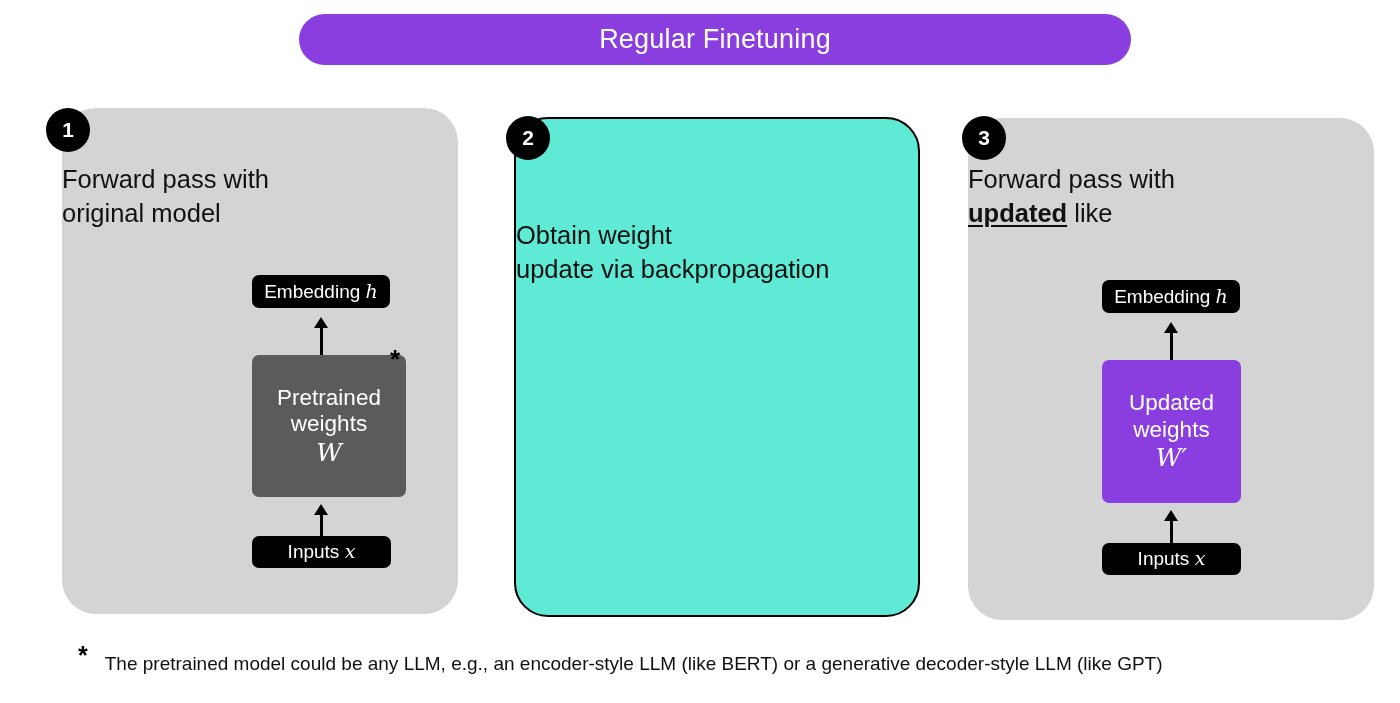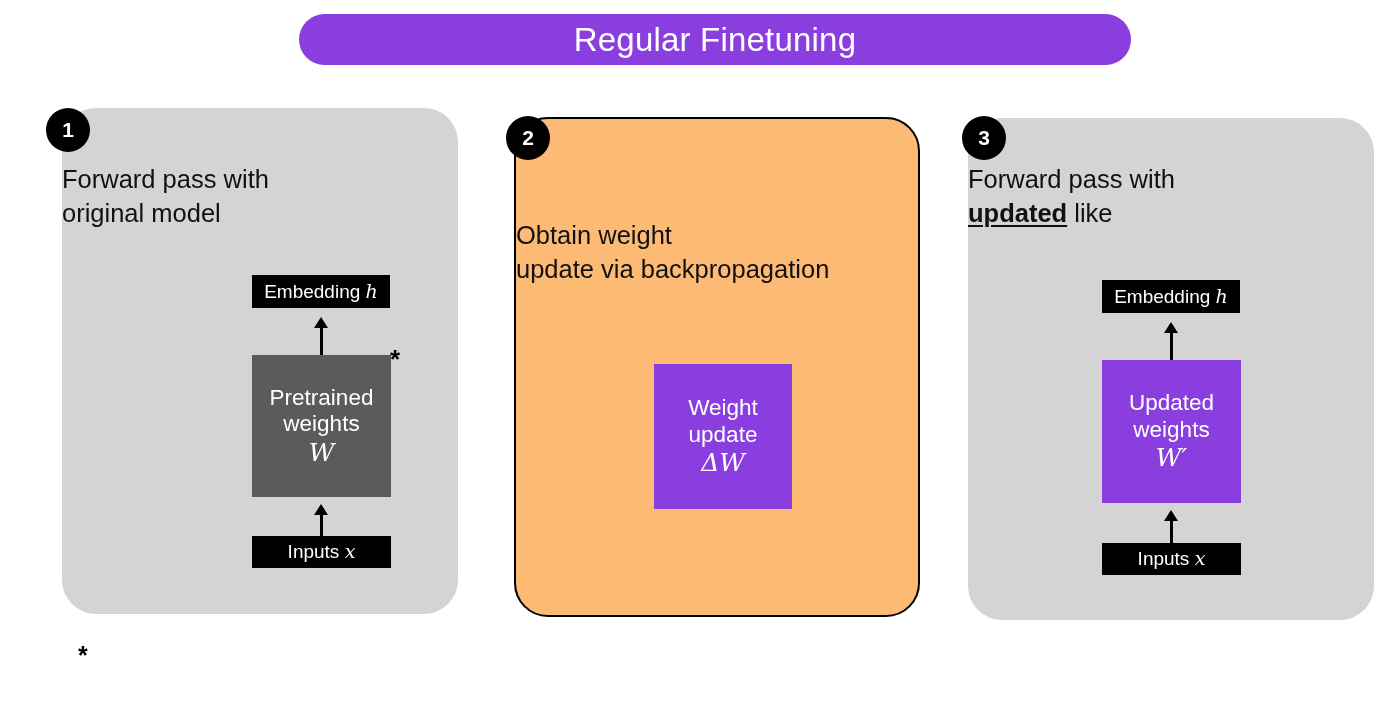--- a/index.html
+++ b/index.html
@@ -25,35 +25,35 @@
     width: 832px;
     height: 51px;
     background: #8a3ee0;
     border-radius: 26px;
     display: flex;
     align-items: center;
     justify-content: center;
   }
   #title-banner .title-text {
     color: #ffffff;
-    font-size: 33px;
+    font-size: 27px;
     font-weight: 400;
     letter-spacing: .2px;
     line-height: 1;
   }
 
   
   .panel {
     position: absolute;
     border-radius: 34px;
     box-sizing: border-box;
   }
   .panel.grey { background: #d4d4d4; }
   .panel.white {
-    background: #fdba74;
+    background: #5eead4;
     border: 2.5px solid #000000;
   }
 
   #panel-1 { left: 62px;  top: 108px; width: 396px; height: 506px; }
   #panel-2 { left: 514px; top: 117px; width: 406px; height: 500px; }
   #panel-3 { left: 968px; top: 118px; width: 406px; height: 502px; }
 
   
   .step-badge {
     position: absolute;
@@ -95,20 +95,21 @@
 
   
   .flow-box {
     position: absolute;
     box-sizing: border-box;
     display: flex;
     flex-direction: column;
     align-items: center;
     justify-content: center;
     text-align: center;
+    border-radius: 7px;
   }
   .box-black {
     background: #000000;
     color: #ffffff;
     font-size: 19px;
     line-height: 1.15;
   }
   .box-dark {
     background: #5b5b5b;
     color: #ffffff;
@@ -144,21 +145,21 @@
   }
   .arrow-up .shaft {
     width: 3px;
     background: #000;
     flex: 1 1 auto;
   }
 
   
   #p1-embedding { left: 190px; top: 167px; width: 138px; height: 33px; }
   #p1-arrow-top { left: 252px; top: 209px; height: 38px; }
-  #p1-weights   { left: 190px; top: 247px; width: 139px; height: 142px; }
+  #p1-weights   { left: 190px; top: 247px; width: 154px; height: 142px; }
   #p1-star      { left: 328px; top: 238px; font-size: 26px; font-weight: 700; position: absolute; line-height: 1;}
   #p1-arrow-bot { left: 252px; top: 396px; height: 38px; }
   #p1-inputs    { left: 190px; top: 428px; width: 139px; height: 32px; }
 
   
   #p2-update { left: 138px; top: 245px; width: 138px; height: 145px; }
 
   
   #p3-embedding { left: 134px; top: 162px; width: 138px; height: 33px; }
   #p3-arrow-top { left: 196px; top: 204px; height: 38px; }
@@ -225,25 +226,20 @@
   <div class="flow-box box-black" id="p1-inputs">
     <span><span>Inputs</span> <span class="mathv">x</span></span>
   </div>
 </div>
 <div class="step-badge" id="badge-1">1</div>
 
 <div class="panel white" id="panel-2">
   <div class="panel-heading" id="heading-2">Obtain weight
 update via backpropagation</div>
 
-  <div class="flow-box box-purple" id="p2-update">
-    <span>Weight</span>
-    <span>update</span>
-    <span class="mathv big">ΔW</span>
-  </div>
 </div>
 <div class="step-badge" id="badge-2">2</div>
 
 <div class="panel grey" id="panel-3">
   <div class="panel-heading" id="heading-3"><span>Forward pass with</span><br><span class="u-bold">updated</span><span> like</span></div>
 
   <div class="flow-box box-black" id="p3-embedding">
     <span><span>Embedding</span> <span class="mathv">h</span></span>
   </div>
 
@@ -264,13 +260,14 @@
   </div>
 
   <div class="flow-box box-black" id="p3-inputs">
     <span><span>Inputs</span> <span class="mathv">x</span></span>
   </div>
 </div>
 <div class="step-badge" id="badge-3">3</div>
 
 <div id="footnote">
   <span id="footnote-star">*</span>
+  <span id="footnote-text">The pretrained model could be any LLM, e.g., an encoder-style LLM (like BERT) or a generative decoder-style LLM (like GPT)</span>
 </div>
 
 </body></html>

